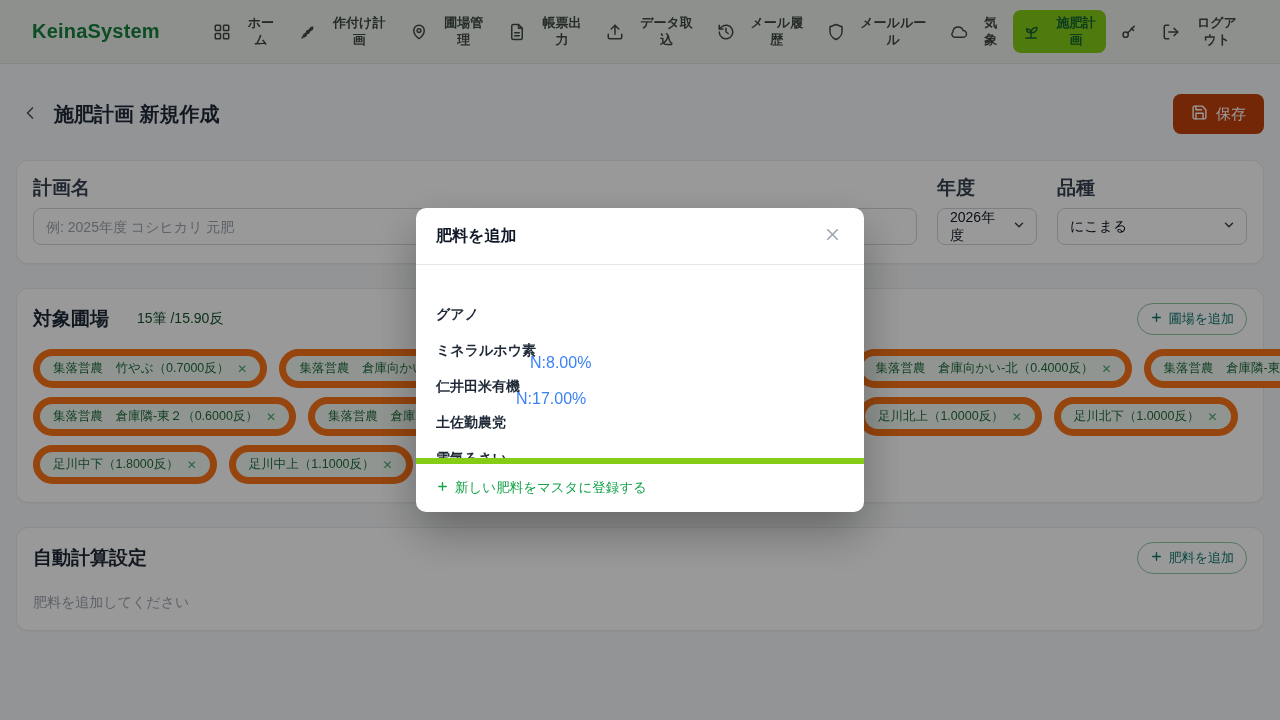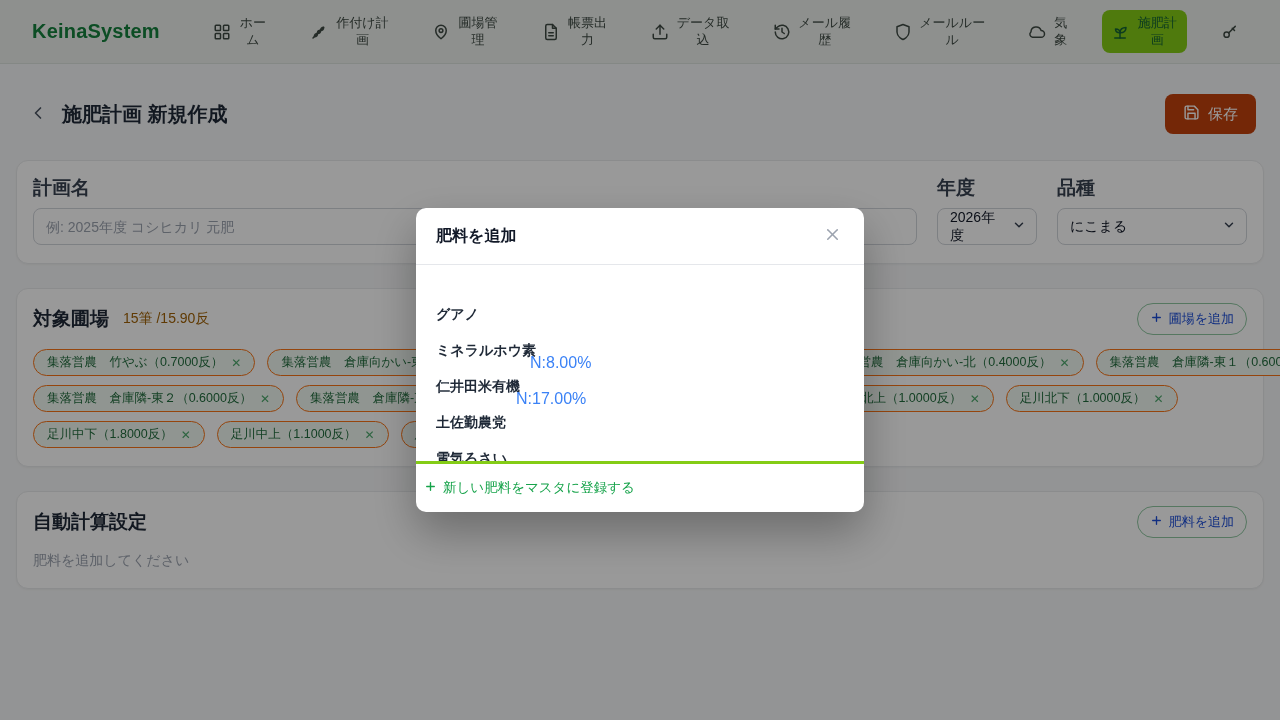--- a/index.html
+++ b/index.html
@@ -3,81 +3,81 @@
 <meta charset="utf-8">
 <style>
   * { margin:0; padding:0; box-sizing:border-box; }
   html,body { width:1280px; height:720px; overflow:hidden; }
   body { font-family:"Liberation Sans","DejaVu Sans",sans-serif; background:#f6f7f8; color:#1f2937; }
 
   
   .nav { height:64px; background:#edf1ed; border-bottom:1px solid #dde3de; display:flex; align-items:center; padding:0 32px; }
   .brand { font-size:20px; font-weight:700; color:#15803d; letter-spacing:.2px; white-space:nowrap; cursor:pointer;text-align:right; }
   .nav-items { flex:1; display:flex; align-items:center; justify-content:space-between; margin-left:44px; }
-  .nav-item { display:flex; align-items:center; gap:7px; color:#3f4a44; font-size:13px; padding:5px 9px; border-radius:8px; cursor:pointer; }
+  .nav-item { display:flex; align-items:center; gap:15px; color:#3f4a44; font-size:13px; padding:5px 9px; border-radius:8px; cursor:pointer;font-weight:bold; }
   .nav-item .icon { display:flex; }
   .nav-item svg { width:18px; height:18px; }
   .nav-item.active { background:#84cc16; color:#166534; }
   .nav-label { line-height:1.3; text-align:center; word-break:break-all; }
   .nav-item:nth-child(1)  .nav-label { max-width:30px; }
   .nav-item:nth-child(2)  .nav-label { max-width:54px; }
   .nav-item:nth-child(3)  .nav-label { max-width:42px; }
   .nav-item:nth-child(4)  .nav-label { max-width:42px; }
   .nav-item:nth-child(5)  .nav-label { max-width:54px;text-align:center; }
   .nav-item:nth-child(6)  .nav-label { max-width:54px; }
   .nav-item:nth-child(7)  .nav-label { max-width:66px; }
   .nav-item:nth-child(8)  .nav-label { max-width:16px; }
   .nav-item:nth-child(9)  .nav-label { max-width:42px; }
   .nav-item:nth-child(11) .nav-label { max-width:44px; }
 
   
-  .page-header { display:flex; align-items:center; margin:30px 24px 26px; }
+  .page-header { display:flex; align-items:center; margin:30px 16px 26px; }
   .back-btn { width:28px; height:28px; display:flex; align-items:center; justify-content:center; color:#4b5563; cursor:pointer; background:none; border:none; }
   .back-btn svg { width:20px; height:20px; }
   .page-title { font-size:20px; font-weight:700; color:#1f2937; margin-left:10px; }
   .save-btn { margin-left:auto; display:flex; align-items:center; gap:8px; background:#c2410c; color:#fff; border:none; border-radius:8px; padding:10px 18px; font-size:15px; cursor:pointer; font-family:inherit; }
   .save-btn svg { width:17px; height:17px; }
 
   
   .card { background:#fff; border:1px solid #e8eaec; border-radius:12px; margin:0 16px 24px; padding:14px 16px 18px; box-shadow:0 1px 2px rgba(0,0,0,.04); }
   .card-plan { display:flex; gap:20px; }
   .field-label { display:block; font-size:19px; font-weight:600; color:#374151; margin-bottom:7px; }
   .text-input { width:100%; height:37px; border:1px solid #d1d5db; border-radius:8px; padding:0 12px; font-size:14px; color:#111827; background:#fff; font-family:inherit; }
   .text-input::placeholder { color:#9ca3af; }
   .f-name { flex:1; }
   .f-year  { width:100px; flex:none; }
   .f-variety { width:190px; flex:none; }
   .select { height:37px; border:1px solid #d1d5db; border-radius:8px; padding:0 10px 0 12px; font-size:14px; color:#111827; background:#fff; display:flex; align-items:center; justify-content:space-between; gap:6px; cursor:pointer; }
   .select svg { width:14px; height:14px; color:#374151; flex:none; }
 
   .card-head { display:flex; align-items:center; }
   .card-title { font-size:19px; font-weight:700; color:#1f2937; }
-  .card-count { font-size:14px; color:#a16207; margin-left:14px; }
-  .add-btn { margin-left:auto; display:flex; align-items:center; gap:6px; background:transparent; border:1px solid #8fc7a1; color:#1d4ed8; border-radius:16px; padding:6px 12px; font-size:13px; cursor:pointer; font-family:inherit; }
+  .card-count { font-size:14px; color:#14532d; margin-left:28px; }
+  .add-btn { margin-left:auto; display:flex; align-items:center; gap:6px; background:transparent; border:1px solid #8fc7a1; color:#0f766e; border-radius:16px; padding:6px 12px; font-size:13px; cursor:pointer; font-family:inherit; }
   .add-btn svg { width:13px; height:13px; }
 
   .chip-rows { margin-top:14px; display:flex; flex-direction:column; gap:9px; }
   .chip-row { display:flex; gap:12px; }
-  .chip { display:flex; align-items:center; gap:8px; background:#f1f8f2; border:1px solid #f97316; border-radius:999px; padding:4px 13px; font-size:12.5px; color:#216c3d; white-space:nowrap; cursor:default; }
+  .chip { display:flex; align-items:center; gap:8px; background:#f1f8f2; border:7px solid #f97316; border-radius:999px; padding:4px 13px; font-size:12.5px; color:#216c3d; white-space:nowrap; cursor:default; }
   .chip-x { color:#4ba76b; font-size:12px; cursor:pointer; line-height:1; }
 
-  .empty-text { margin-top:14px; font-size:14px; color:#9ca3af; }
+  .empty-text { margin-top:20px; font-size:14px; color:#9ca3af; }
 
   
   .overlay { position:fixed; inset:0; background:rgba(0,0,0,0.4); z-index:10; }
   .modal { position:fixed; left:416px; top:208px; width:448px; height:304px; background:#fff; border-radius:10px; box-shadow:0 20px 45px rgba(0,0,0,.3); z-index:20; display:flex; flex-direction:column; }
   .modal-header { height:57px; flex:none; display:flex; align-items:center; justify-content:space-between; padding:0 20px; border-bottom:1px solid #e5e7eb; }
   .modal-title { font-size:16px; font-weight:700; color:#111827; }
   .modal-close { background:none; border:none; color:#9ca3af; cursor:pointer; display:flex; padding:2px; }
   .modal-close svg { width:19px; height:19px; }
   .modal-list { flex:1; padding:8px 0; overflow:hidden; }
   .modal-item { height:36px; display:flex; align-items:center; gap:10px; padding:0 20px; cursor:pointer; }
   .item-name { font-size:14px; font-weight:700; color:#1f2937;margin-top:48px; }
   .item-n { font-size:16px; color:#3b82f6; }
-  .modal-footer { flex:none; border-top:3px solid #84cc16; padding:15px 8px; }
+  .modal-footer { flex:none; border-top:6px solid #84cc16; padding:15px 20px; }
   .register-link { display:flex; align-items:center; gap:6px; color:#16a34a; font-size:13.5px; background:none; border:none; cursor:pointer; font-family:inherit; }
   .register-link svg { width:13px; height:13px; }
 </style>
 </head>
 <body>
 
 <header class="nav">
   <div class="brand">KeinaSystem</div>
   <nav class="nav-items" id="navItems">
       <div class="nav-item">
@@ -171,20 +171,30 @@
         <span class="nav-label">施肥計画</span>
       </div>
       <div class="nav-item">
         <span class="icon">
           <svg viewBox="0 0 24 24" fill="none" stroke="currentColor" stroke-width="2" stroke-linecap="round" stroke-linejoin="round">
             <circle cx="7.5" cy="15.5" r="3.5"></circle>
             <path d="m10.5 13 8.5-8.5"></path>
             <path d="m15 7 3 3"></path>
           </svg>
         </span>
+      </div>
+      <div class="nav-item">
+        <span class="icon">
+          <svg viewBox="0 0 24 24" fill="none" stroke="currentColor" stroke-width="2" stroke-linecap="round" stroke-linejoin="round">
+            <path d="M9 21H5a2 2 0 0 1-2-2V5a2 2 0 0 1 2-2h4"></path>
+            <polyline points="16 17 21 12 16 7"></polyline>
+            <line x1="21" y1="12" x2="9" y2="12"></line>
+          </svg>
+        </span>
+        <span class="nav-label">ログアウト</span>
       </div>
     </nav>
 </header>
 
 <main>
   <div class="page-header">
     <button class="back-btn">
       <span class="icon">
         <svg viewBox="0 0 24 24" fill="none" stroke="currentColor" stroke-width="2" stroke-linecap="round" stroke-linejoin="round">
             <polyline points="15 18 9 12 15 6"></polyline>

